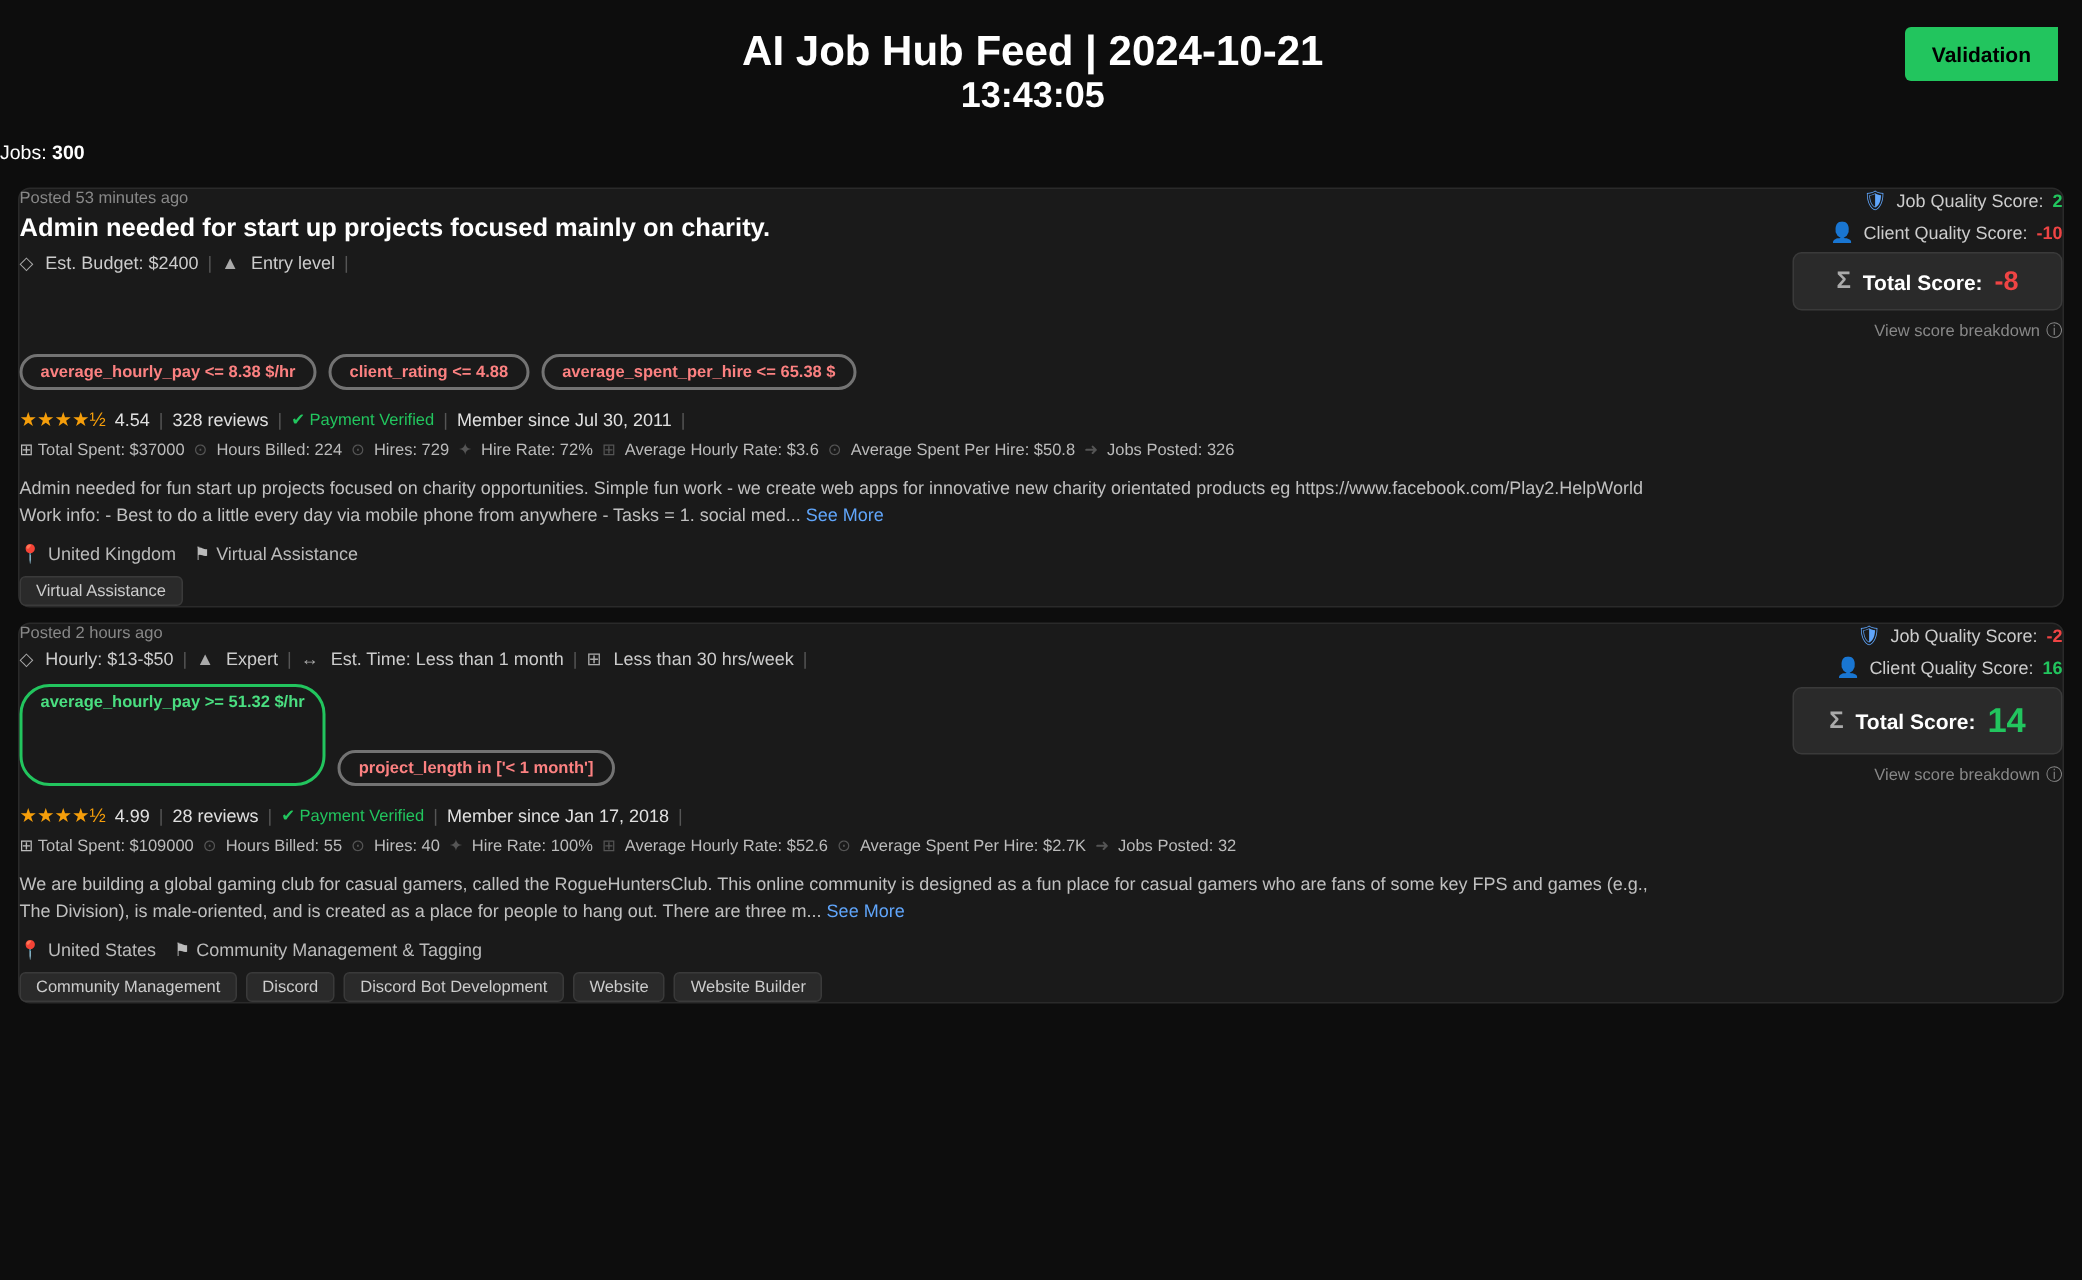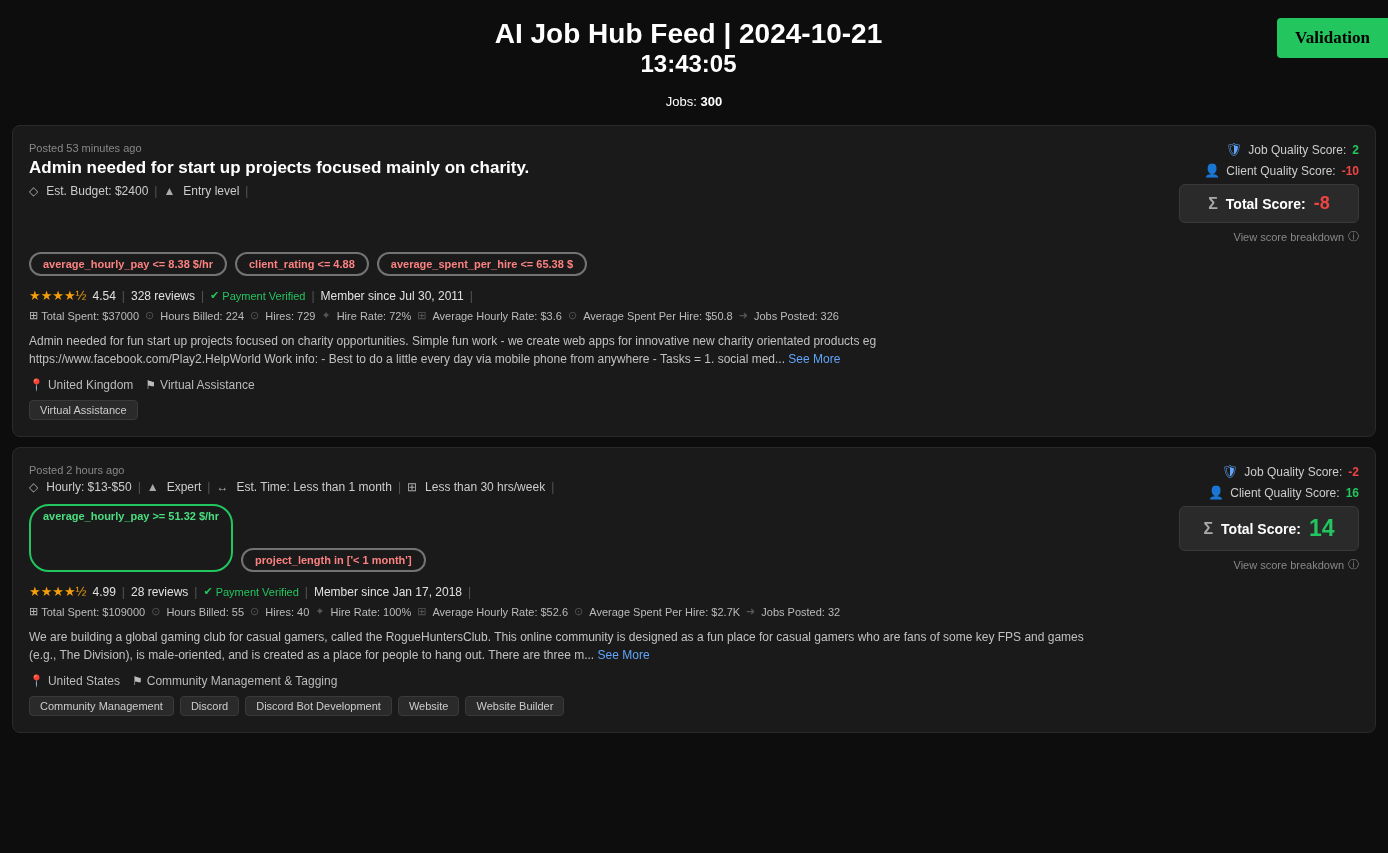--- a/index.html
+++ b/index.html
@@ -22,44 +22,41 @@
       color: #ffffff;
     }
     .header h2 {
       font-size: 24px;
       font-weight: bold;
       color: #ffffff;
     }
     .validation-btn {
       position: absolute;
       top: 18px;
-      right: 0;
+      right: 16px;
       background: #22c55e;
       color: #000;
       font-weight: bold;
       border: none;
       padding: 10px 18px;
-      font-size: 17px;
+      font-size: 14px;
       cursor: pointer;
       border-radius: 4px 0 0 4px;
-      font-family: Liberation Serif, serif;
     }
     .jobs-count {
-      padding: 6px 32px;
+      padding: 6px 0;
       font-size: 13px;
       color: #aaa;
-      text-align: center;
     }
     .jobs-count span { color: #fff; }
     .job-card {
       background: #1a1a1a;
       border: 1px solid #2a2a2a;
       border-radius: 8px;
       margin: 10px 12px;
-      padding: 16px;
       position: relative;
     }
     .job-card-inner {
       display: flex;
       gap: 16px;
     }
     .job-main {
       flex: 1;
       min-width: 0;
     }

